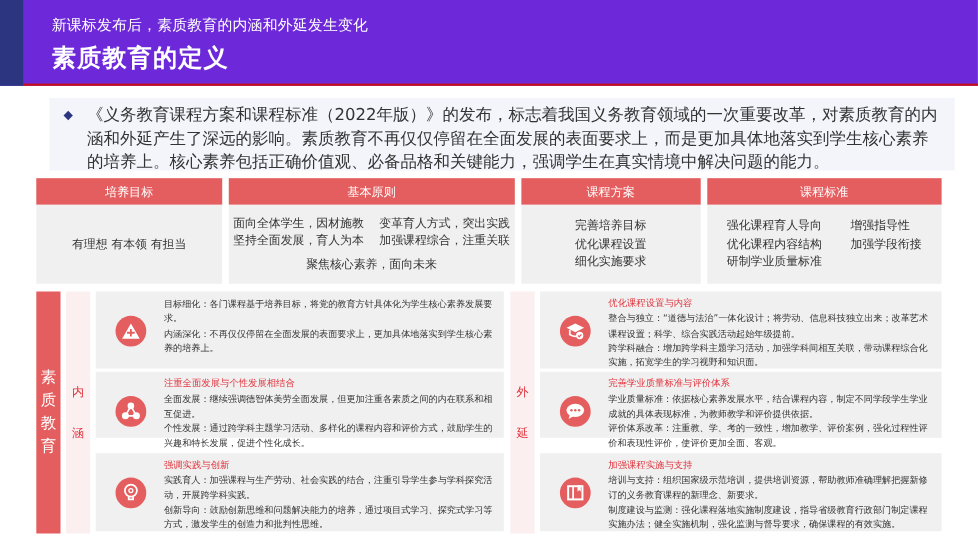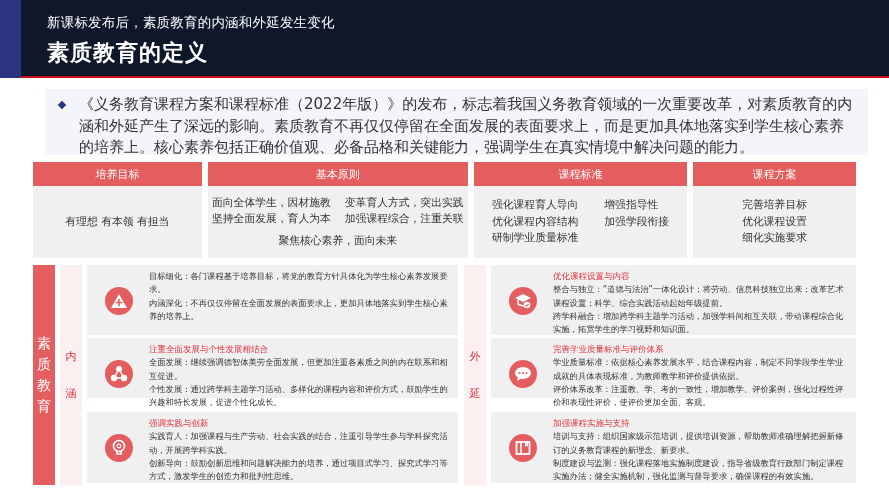--- a/index.html
+++ b/index.html
@@ -1,19 +1,19 @@
 <!DOCTYPE html>
 <html><head>
 <meta charset="utf-8">
 <style>
   * { box-sizing: border-box; margin: 0; padding: 0; }
   html, body { width: 889px; height: 500px; overflow: hidden; background: #ffffff; }
   body { font-family: "DejaVu Sans", "Liberation Sans", sans-serif; color: #333; position: relative; }
 
-  .header { position: absolute; left: 0; top: 0; width: 889px; height: 78px; background: #0f172a; }
+  .header { position: absolute; left: 0; top: 0; width: 889px; height: 78px; background: #6d28d9; }
   .header .side { position: absolute; left: 0; top: 0; width: 21px; height: 78px; background: #2b3580; }
   .header .bottom-line { position: absolute; left: 21px; right: 0; bottom: 0; height: 2px; background: #c70f19; }
   .header .subtitle { position: absolute; left: 47px; top: 14px; font-size: 13.5px; color: #ffffff; letter-spacing: 0.2px; }
   .header .title { position: absolute; left: 47px; top: 38px; font-size: 22px; font-weight: bold; color: #ffffff; letter-spacing: 1px; }
 
   .intro { position: absolute; left: 45px; top: 89px; width: 823px; height: 66px; background: #f3f5fb; padding: 5px 12px 0 34px; font-size: 15px; line-height: 21.5px; color: #333; }
   .intro .bullet { position: absolute; left: 14px; top: 13px; width: 6px; height: 6px; background: #2b3580; transform: rotate(45deg); }
 
   .cats { position: absolute; left: 33px; top: 162px; width: 823px; height: 96px; display: flex; gap: 6px; }
   .cat { display: flex; flex-direction: column; background: #f0f0f0; }
@@ -72,41 +72,41 @@
         <span>面向全体学生，因材施教</span>
         <span>变革育人方式，突出实践</span>
       </div>
       <div class="row">
         <span>坚持全面发展，育人为本</span>
         <span>加强课程综合，注重关联</span>
       </div>
       <div style="margin-top:5px">聚焦核心素养，面向未来</div>
     </div>
   </div>
+  <div class="cat cat3">
+    <div class="cat-head">课程方案</div>
+    <div class="cat-body">
+      <div>完善培养目标</div>
+      <div>优化课程设置</div>
+      <div>细化实施要求</div>
+    </div>
+  </div>
   <div class="cat cat4">
     <div class="cat-head">课程标准</div>
     <div class="cat-body">
       <div class="grid">
         <span>强化课程育人导向</span>
         <span>增强指导性</span>
         <span>优化课程内容结构</span>
         <span>加强学段衔接</span>
         <span>研制学业质量标准</span>
         <span></span>
       </div>
     </div>
   </div>
-  <div class="cat cat3">
-    <div class="cat-head">课程方案</div>
-    <div class="cat-body">
-      <div>完善培养目标</div>
-      <div>优化课程设置</div>
-      <div>细化实施要求</div>
-    </div>
-  </div>
 </div>
 
 <div class="vlabel-main">
   <span>素</span>
   <span>质</span>
   <span>教</span>
   <span>育</span>
 </div>
 <div class="vlabel-sub inner">
   <span>内</span>

